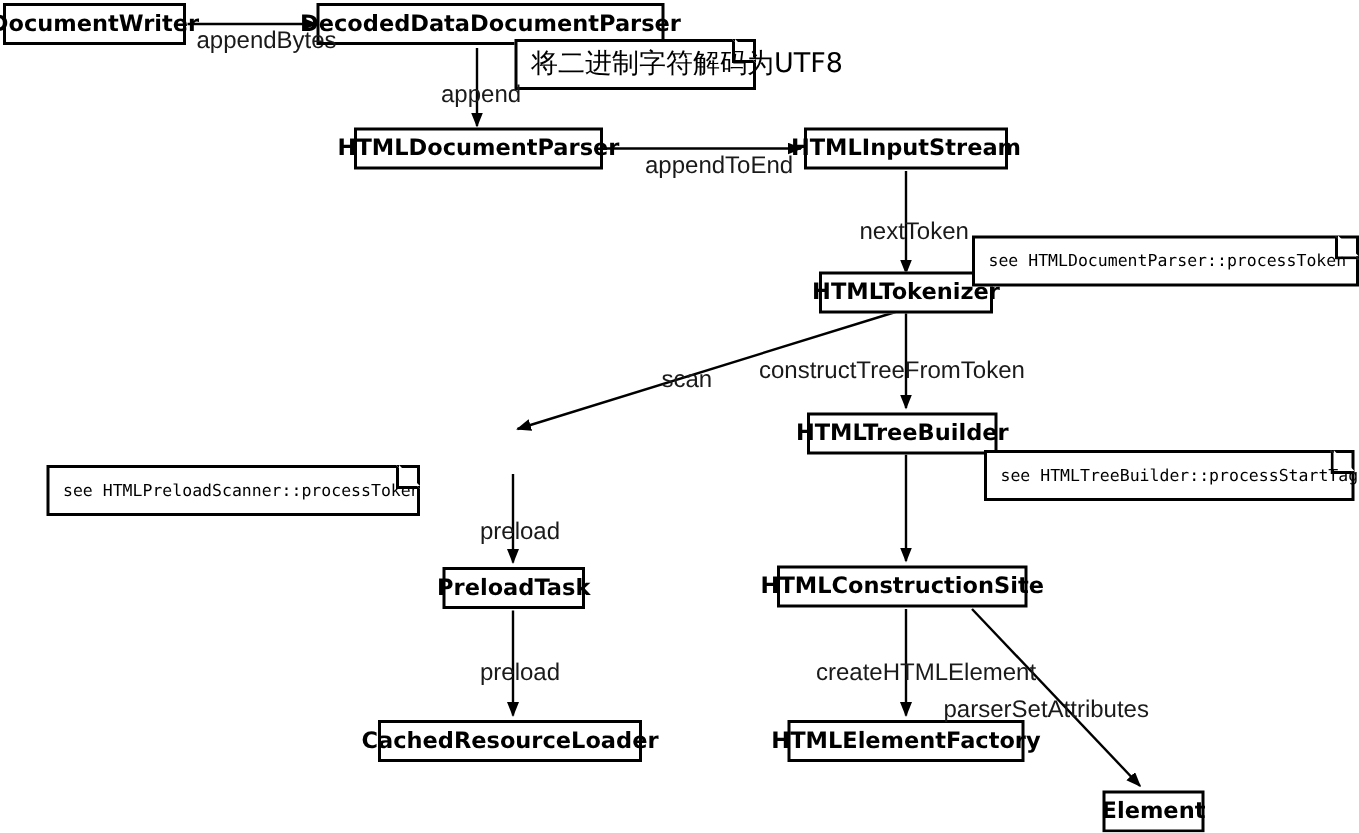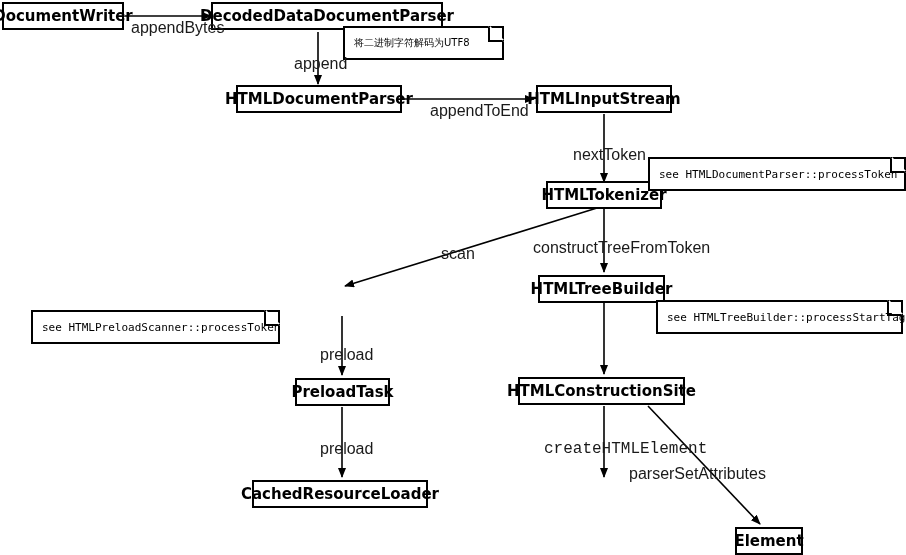--- a/index.html
+++ b/index.html
@@ -56,21 +56,21 @@
     top: 50%;
     transform: translateY(-50%);
     white-space: nowrap;
     font-family: "DejaVu Sans Mono", monospace;
     font-size: 11px;
     color: #000000;
     line-height: 1;
   }
   .note .note-text.cjk {
     font-family: "DejaVu Sans", sans-serif;
-    font-size: 10px;
+    font-size: 18px;
   }
   .note .fold {
     position: absolute;
     right: -2px;
     top: -2px;
     width: 14px;
     height: 14px;
     background: #ffffff;
     border-left: 2px solid #000000;
     border-bottom: 2px solid #000000;
@@ -160,20 +160,23 @@
   </div>
 
   <div class="node" style="left:518px; top:377px; width:167px;">
     <span class="label">HTMLConstructionSite</span>
   </div>
 
   <div class="node" style="left:252px; top:480px; width:176px;">
     <span class="label">CachedResourceLoader</span>
   </div>
 
+  <div class="node" style="left:525px; top:480px; width:158px;">
+    <span class="label">HTMLElementFactory</span>
+  </div>
 
   <div class="node" style="left:735px; top:527px; width:68px;">
     <span class="label">Element</span>
   </div>
 
   <div class="note" style="left:343px; top:26px; width:161px;">
     <span class="fold-hyp"></span>
     <span class="fold" style="clip-path: polygon(0 0, 0 100%, 100% 100%);"></span>
     <span class="note-text cjk">将二进制字符解码为UTF8</span>
   </div>
@@ -199,24 +202,24 @@
   <span class="edge-label" style="left:131px; top:20px;">appendBytes</span>
 
   <span class="edge-label" style="left:294px; top:56px;">append</span>
 
   <span class="edge-label" style="left:430px; top:103px;">appendToEnd</span>
 
   <span class="edge-label" style="left:573px; top:147px;">nextToken</span>
 
   <span class="edge-label" style="left:441px; top:246px;">scan</span>
 
-  <span class="edge-label" style="left:533px; top:240px;text-align:right;">constructTreeFromToken</span>
+  <span class="edge-label" style="left:506px; top:240px;text-align:right;">constructTreeFromToken</span>
 
   <span class="edge-label" style="left:320px; top:347px;">preload</span>
 
 
   <span class="edge-label" style="left:320px; top:441px;">preload</span>
 
-  <span class="edge-label" style="left:544px; top:441px;font-family:Liberation Mono, monospace;">createHTMLElement</span>
+  <span class="edge-label" style="left:544px; top:441px;">createHTMLElement</span>
 
   <span class="edge-label" style="left:629px; top:466px;">parserSetAttributes</span>
 
 </div>
 
 </body></html>

